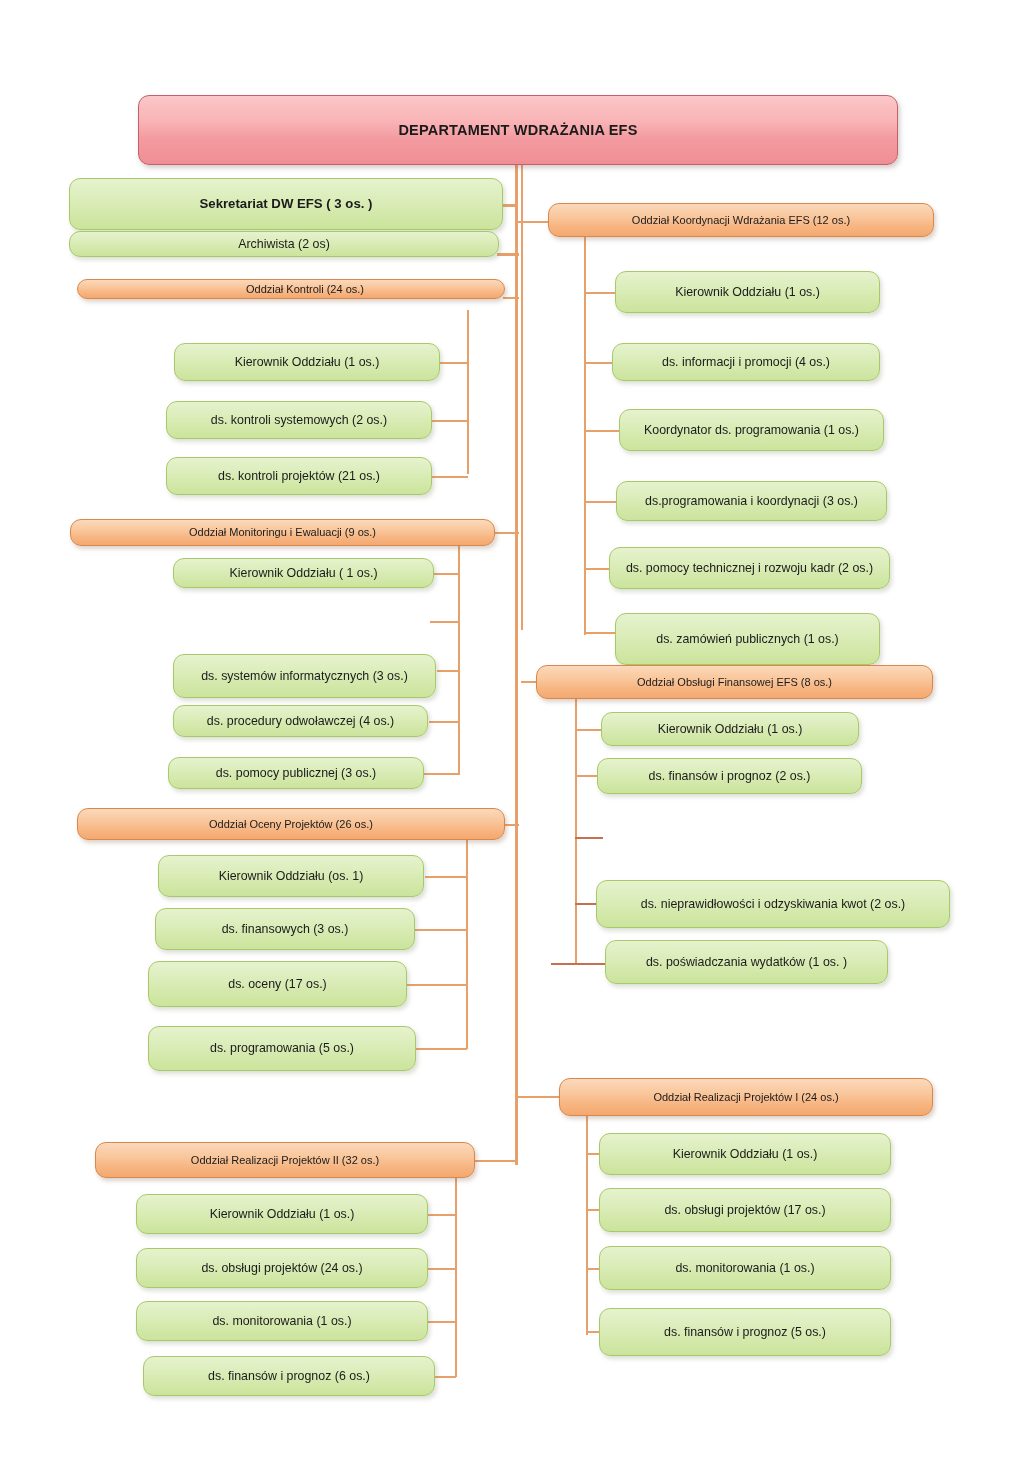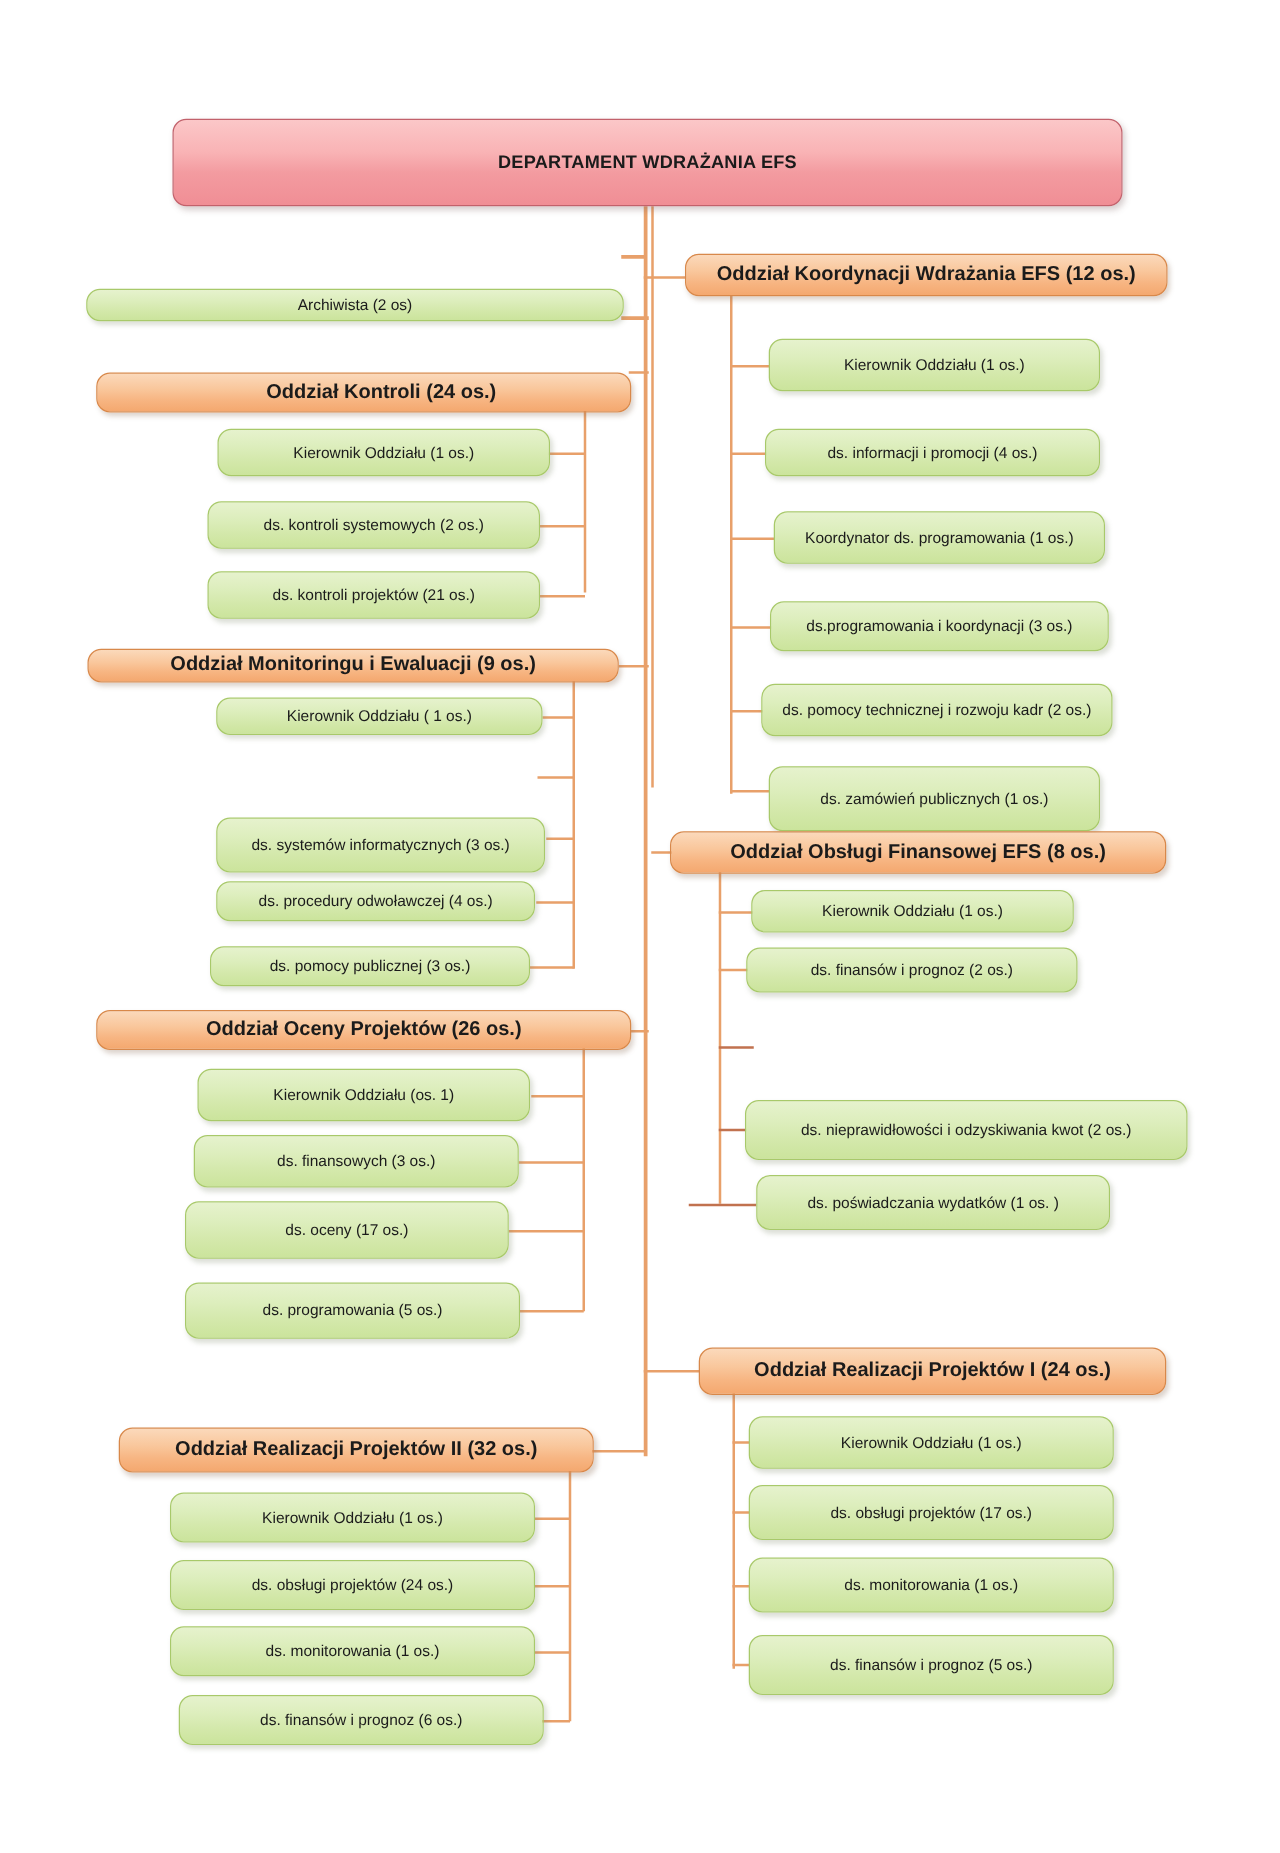--- a/index.html
+++ b/index.html
@@ -40,22 +40,22 @@
     font-weight: bold;
     font-size: 14.5px;
     color: #1b1b1b;
     letter-spacing: 0.2px;
   }
   
   .n-div {
     background: linear-gradient(to bottom, #fbd9bb 0%, #f9c79c 40%, #f7b582 70%, #f4a86f 100%);
     border: 1.1px solid #d8884a;
     box-shadow: 2px 3px 4px rgba(140,110,85,0.30);
-    font-weight: bold;
-    font-size: 16px;
+    font-weight: normal;
+    font-size: 11px;
     color: #1b1b1b;
   }
   
   .n-unit {
     background: linear-gradient(to bottom, #e6f2cd 0%, #ddeebd 35%, #d3e8aa 70%, #cbe49c 100%);
     border: 1.1px solid #a8c96a;
     box-shadow: 2px 3px 4px rgba(130,140,110,0.28);
     font-weight: normal;
     font-size: 12.4px;
     color: #1b1b1b;
@@ -134,23 +134,24 @@
   <div class="ln h dark" style="left:551px; top:963px; width:54px;"></div>
 
   <div class="ln v" style="left:586px; top:1110px; height:225px;"></div>
   <div class="ln h" style="left:586px; top:1153px; width:14px;"></div>
   <div class="ln h" style="left:586px; top:1209px; width:14px;"></div>
   <div class="ln h" style="left:586px; top:1268px; width:14px;"></div>
   <div class="ln h" style="left:586px; top:1331px; width:14px;"></div>
 
   <div class="node n-root" style="left:138px; top:95px; width:760px; height:70px;">DEPARTAMENT WDRAŻANIA EFS</div>
 
+  <div class="node n-unit bold" style="left:69px; top:178px; width:434px; height:52px;">Sekretariat DW EFS ( 3 os. )</div>
   <div class="node n-unit" style="left:69px; top:231px; width:430px; height:26px;">Archiwista (2 os)</div>
 
-  <div class="node n-div" style="left:77px; top:298px; width:428px; height:32px;padding-left:38px;">Oddział Kontroli (24 os.)</div>
+  <div class="node n-div" style="left:77px; top:279px; width:428px; height:20px;padding-left:38px;">Oddział Kontroli (24 os.)</div>
   <div class="node n-unit" style="left:174px; top:343px; width:266px; height:38px;">Kierownik Oddziału (1 os.)</div>
   <div class="node n-unit" style="left:166px; top:401px; width:266px; height:38px;">ds. kontroli systemowych (2 os.)</div>
   <div class="node n-unit" style="left:166px; top:457px; width:266px; height:38px;">ds. kontroli projektów (21 os.)</div>
 
   <div class="node n-div" style="left:70px; top:519px; width:425px; height:27px;">Oddział Monitoringu i Ewaluacji (9 os.)</div>
   <div class="node n-unit" style="left:173px; top:558px; width:261px; height:30px;">Kierownik Oddziału ( 1 os.)</div>
   <div class="node n-unit" style="left:173px; top:654px; width:263px; height:44px;">ds. systemów informatycznych (3 os.)</div>
   <div class="node n-unit" style="left:173px; top:705px; width:255px; height:32px;">ds. procedury odwoławczej (4 os.)</div>
   <div class="node n-unit" style="left:168px; top:757px; width:256px; height:32px;">ds. pomocy publicznej (3 os.)</div>
 

